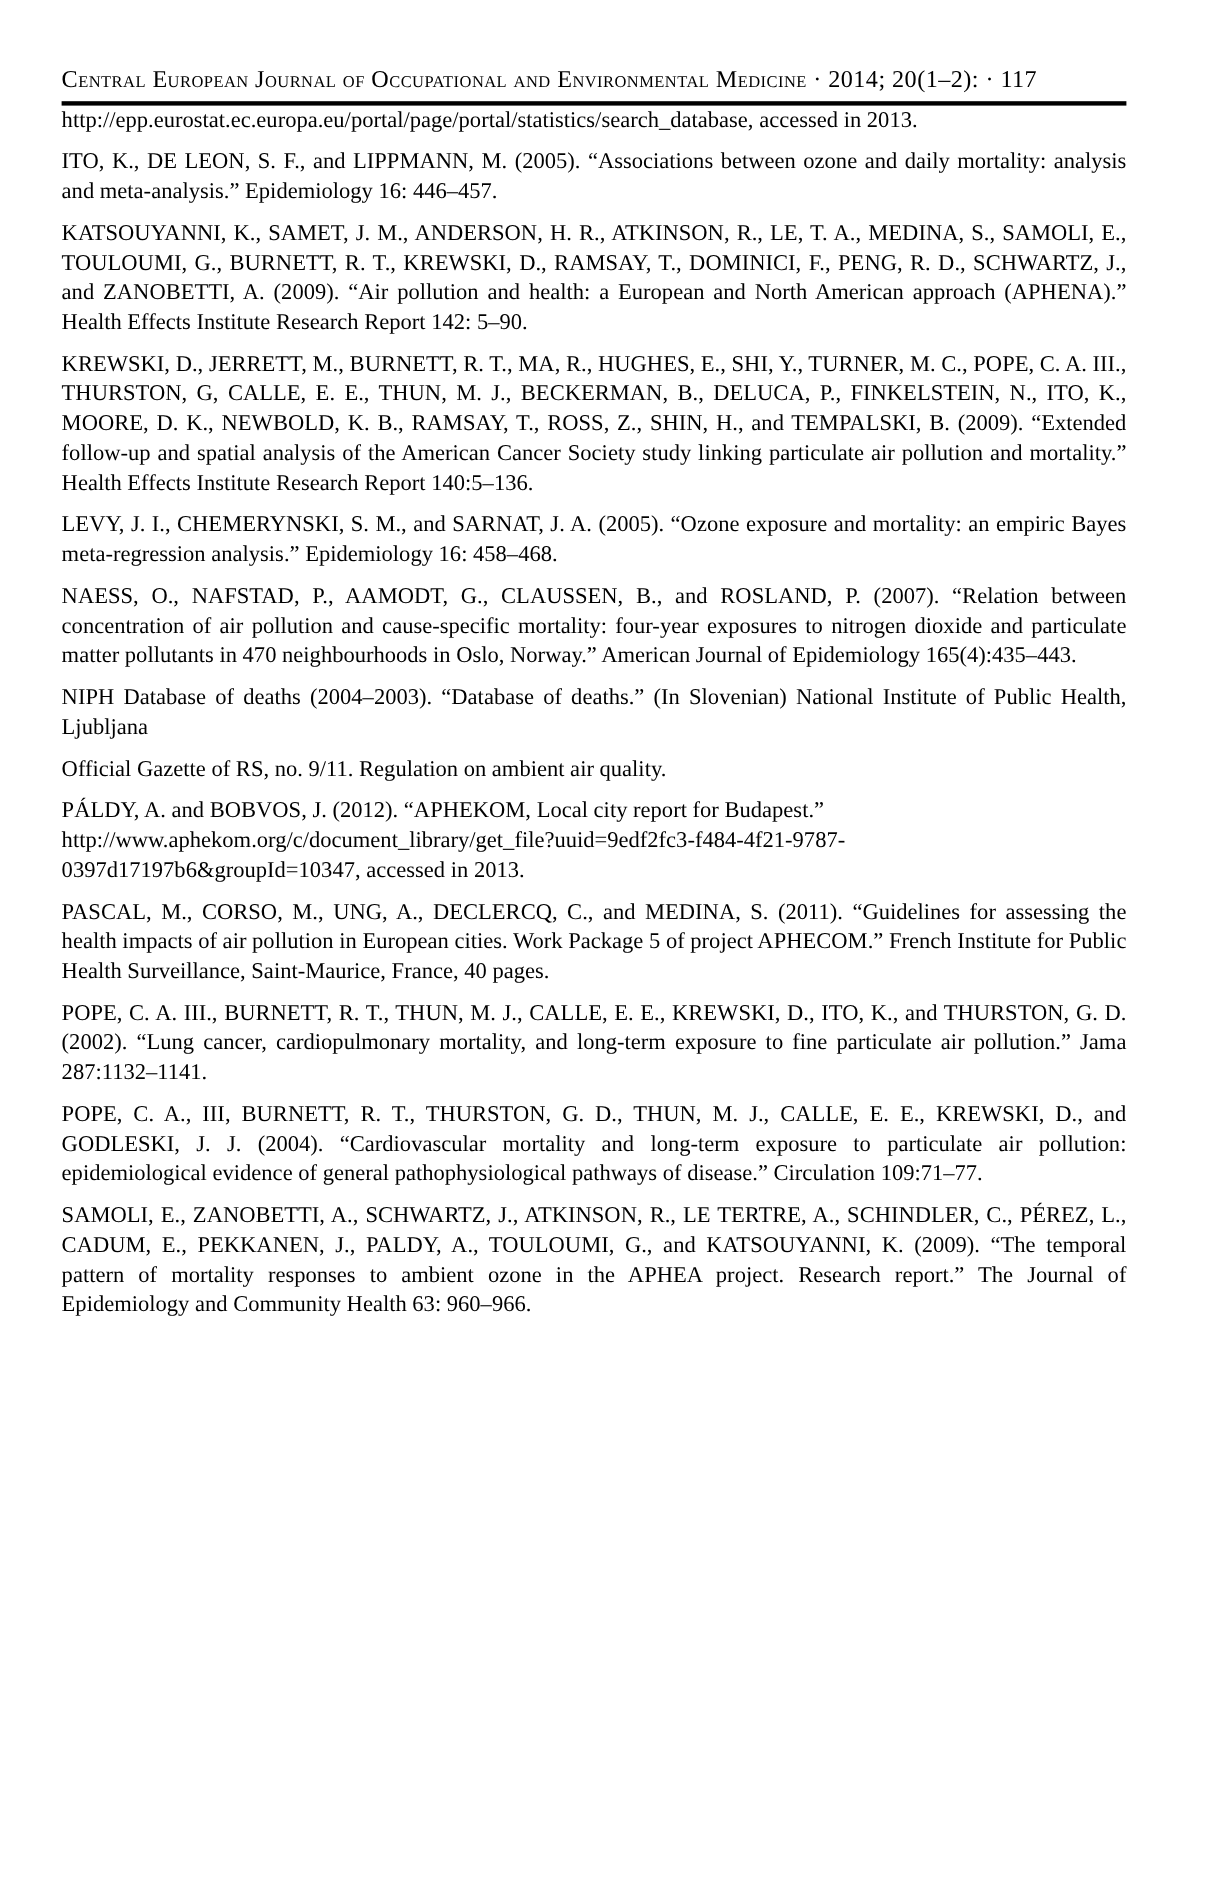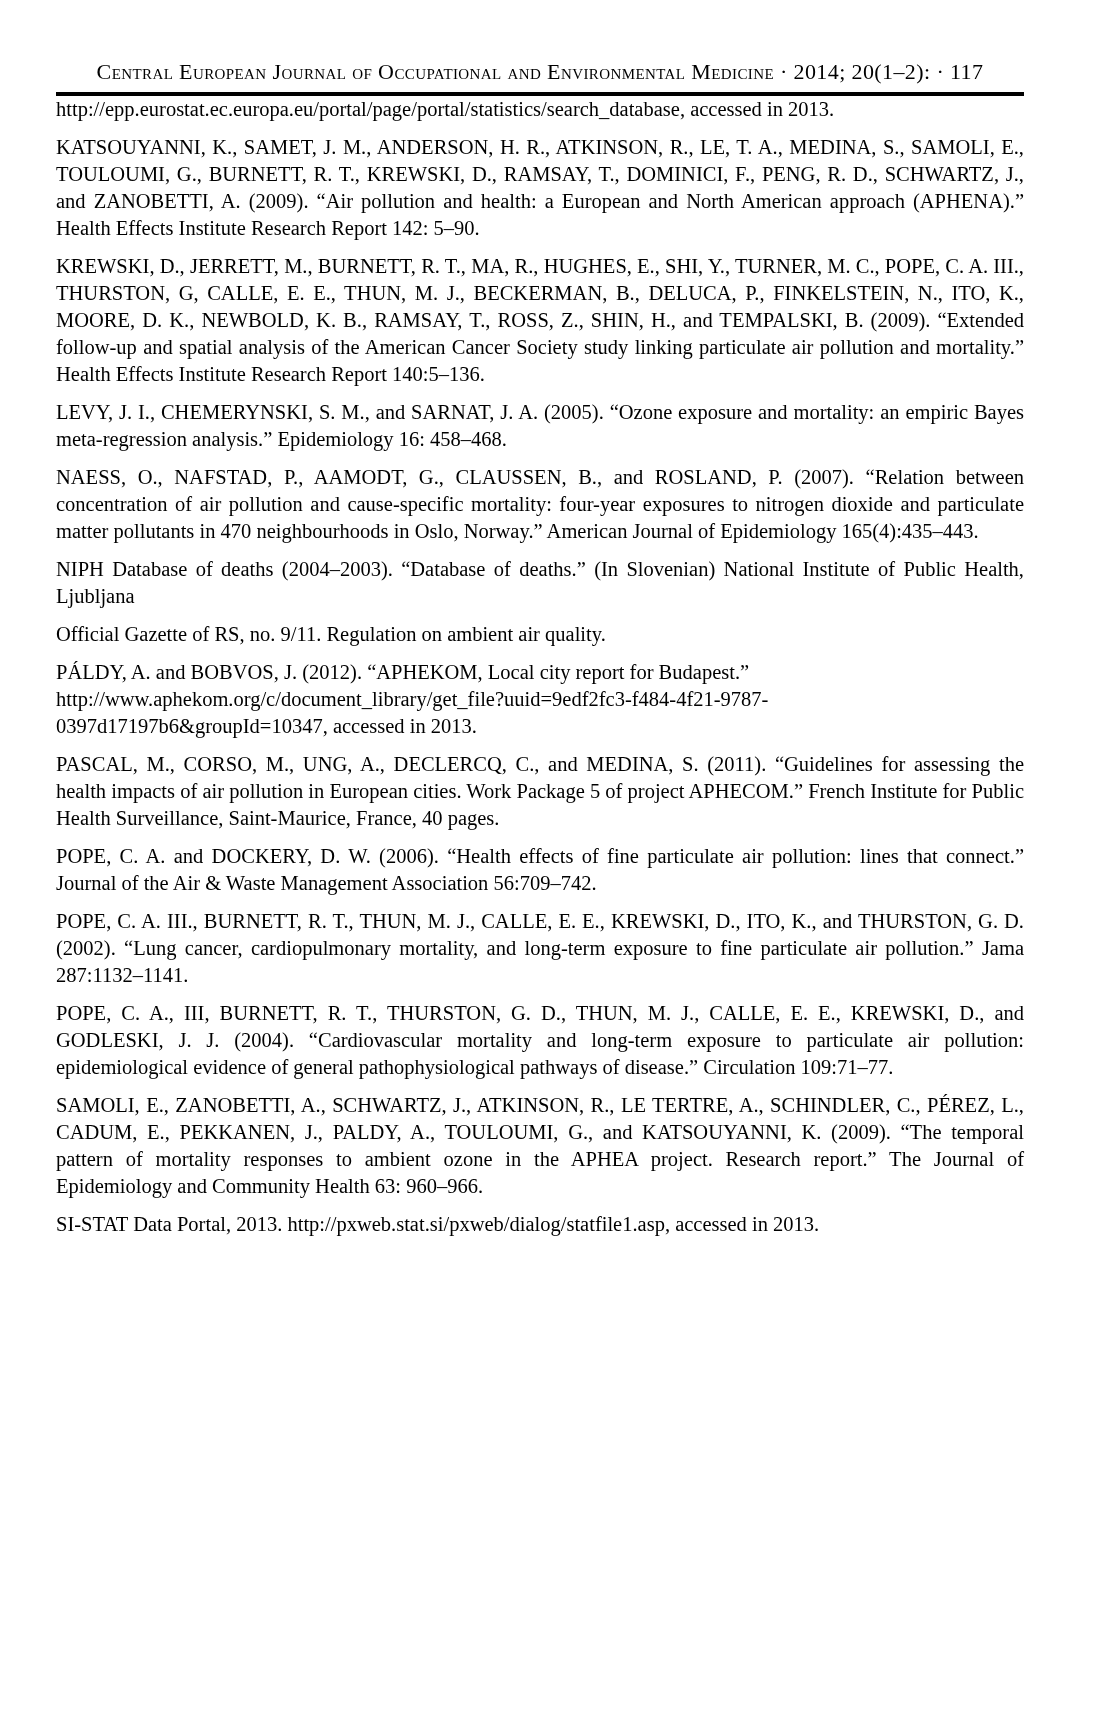--- a/index.html
+++ b/index.html
@@ -13,21 +13,20 @@
     width: 1112px;
     height: 1725px;
     overflow: hidden;
   }
   .page {
     width: 968px;
     margin-left: 56px;
   }
   .journal-line {
     padding-top: 60px;
-    text-align: center;
     font-variant: small-caps;
     font-size: 22px;
     line-height: 24px;
     letter-spacing: 0.4px;
     white-space: nowrap;
   }
   .header-rule {
     margin-top: 8px;
     height: 4px;
     background: #000000;
@@ -49,29 +48,28 @@
 
 <div class="page">
 
   <header>
     <div class="journal-line">Central European Journal of Occupational and Environmental Medicine · 2014; 20(1–2): · 117</div>
     <div class="header-rule"></div>
   </header>
 
   <main>
     <p class="ref">http://epp.eurostat.ec.europa.eu/portal/page/portal/statistics/search_database, accessed in 2013.</p>
+    <p class="ref">ITO, K., DE LEON, S. F., and LIPPMANN, M. (2005). “Associations between ozone and daily mortality: analysis and meta-analysis.” Epidemiology 16: 446–457.</p>
     <p class="ref">KATSOUYANNI, K., SAMET, J. M., ANDERSON, H. R., ATKINSON, R., LE, T. A., MEDINA, S., SAMOLI, E., TOULOUMI, G., BURNETT, R. T., KREWSKI, D., RAMSAY, T., DOMINICI, F., PENG, R. D., SCHWARTZ, J., and ZANOBETTI, A. (2009). “Air pollution and health: a European and North American approach (APHENA).” Health Effects Institute Research Report 142: 5–90.</p>
     <p class="ref">KREWSKI, D., JERRETT, M., BURNETT, R. T., MA, R., HUGHES, E., SHI, Y., TURNER, M. C., POPE, C. A. III., THURSTON, G, CALLE, E. E., THUN, M. J., BECKERMAN, B., DELUCA, P., FINKELSTEIN, N., ITO, K., MOORE, D. K., NEWBOLD, K. B., RAMSAY, T., ROSS, Z., SHIN, H., and TEMPALSKI, B. (2009). “Extended follow-up and spatial analysis of the American Cancer Society study linking particulate air pollution and mortality.” Health Effects Institute Research Report 140:5–136.</p>
     <p class="ref">LEVY, J. I., CHEMERYNSKI, S. M., and SARNAT, J. A. (2005). “Ozone exposure and mortality: an empiric Bayes meta-regression analysis.” Epidemiology 16: 458–468.</p>
     <p class="ref">NAESS, O., NAFSTAD, P., AAMODT, G., CLAUSSEN, B., and ROSLAND, P. (2007). “Relation between concentration of air pollution and cause-specific mortality: four-year exposures to nitrogen dioxide and particulate matter pollutants in 470 neighbourhoods in Oslo, Norway.” American Journal of Epidemiology 165(4):435–443.</p>
     <p class="ref">NIPH Database of deaths (2004–2003). “Database of deaths.” (In Slovenian) National Institute of Public Health, Ljubljana</p>
     <p class="ref">Official Gazette of RS, no. 9/11. Regulation on ambient air quality.</p>
     <p class="ref">PÁLDY, A. and BOBVOS, J. (2012). “APHEKOM, Local city report for Budapest.”
 http://www.aphekom.org/c/document_library/get_file?uuid=9edf2fc3-f484-4f21-9787-0397d17197b6&amp;groupId=10347, accessed in 2013.</p>
     <p class="ref">PASCAL, M., CORSO, M., UNG, A., DECLERCQ, C., and MEDINA, S. (2011). “Guidelines for assessing the health impacts of air pollution in European cities. Work Package 5 of project APHECOM.” French Institute for Public Health Surveillance, Saint-Maurice, France, 40 pages.</p>
-    <p class="ref">POPE, C. A. and DOCKERY, D. W. (2006). “Health effects of fine particulate air pollution: lines that connect.” Journal of the Air &amp; Waste Management Association 56:709–742.</p>
     <p class="ref">POPE, C. A. III., BURNETT, R. T., THUN, M. J., CALLE, E. E., KREWSKI, D., ITO, K., and THURSTON, G. D. (2002). “Lung cancer, cardiopulmonary mortality, and long-term exposure to fine particulate air pollution.” Jama 287:1132–1141.</p>
     <p class="ref">POPE, C. A., III, BURNETT, R. T., THURSTON, G. D., THUN, M. J., CALLE, E. E., KREWSKI, D., and GODLESKI, J. J. (2004). “Cardiovascular mortality and long-term exposure to particulate air pollution: epidemiological evidence of general pathophysiological pathways of disease.” Circulation 109:71–77.</p>
     <p class="ref">SAMOLI, E., ZANOBETTI, A., SCHWARTZ, J., ATKINSON, R., LE TERTRE, A., SCHINDLER, C., PÉREZ, L., CADUM, E., PEKKANEN, J., PALDY, A., TOULOUMI, G., and KATSOUYANNI, K. (2009). “The temporal pattern of mortality responses to ambient ozone in the APHEA project. Research report.” The Journal of Epidemiology and Community Health 63: 960–966.</p>
-    <p class="ref">SI-STAT Data Portal, 2013. http://pxweb.stat.si/pxweb/dialog/statfile1.asp, accessed in 2013.</p>
   </main>
 
 </div>
 
 </body></html>

